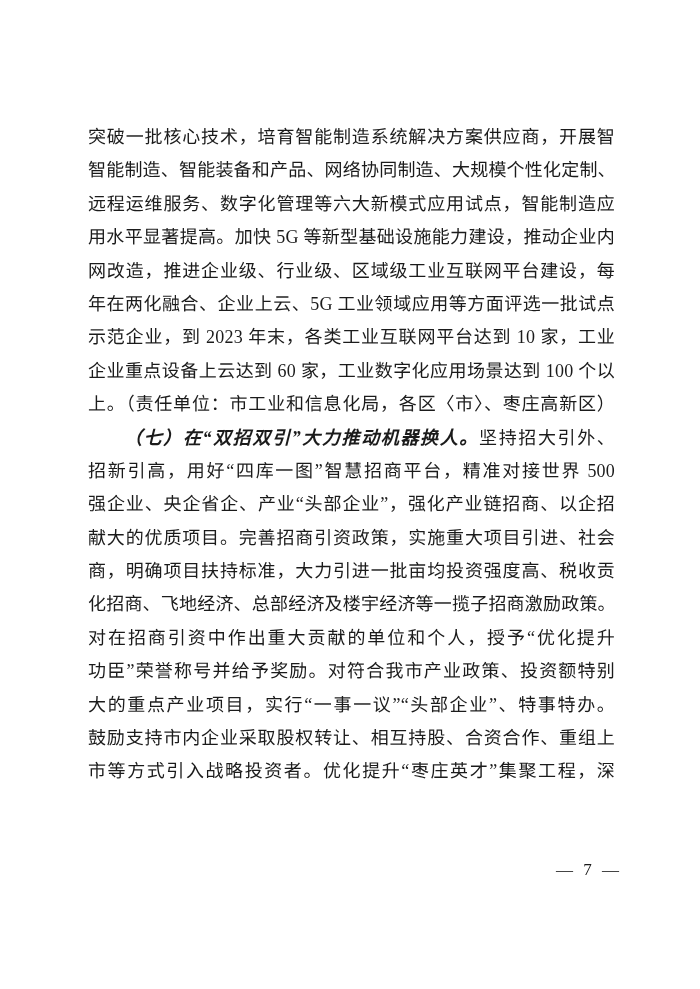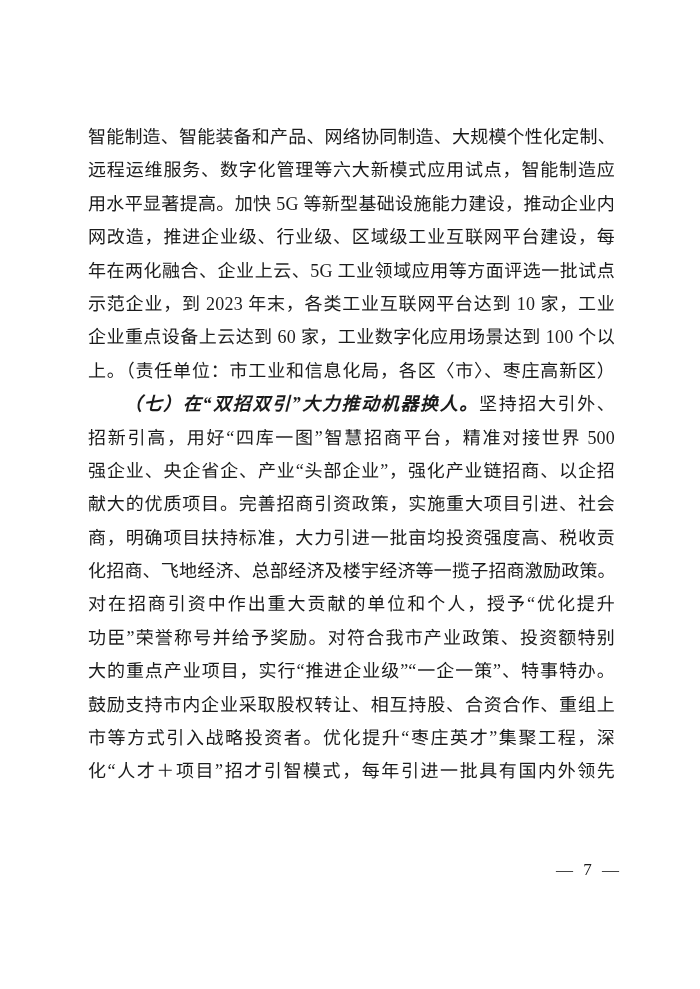--- a/index.html
+++ b/index.html
@@ -51,20 +51,21 @@
     white-space: nowrap;
   }
 </style>
 </head>
 <body>
 
 <div class="page">
 
   <div class="body-text">
 
+    <div class="line">突破一批核心技术，培育智能制造系统解决方案供应商，开展智</div>
     <div class="line">智能制造、智能装备和产品、网络协同制造、大规模个性化定制、</div>
     <div class="line">远程运维服务、数字化管理等六大新模式应用试点，智能制造应</div>
     <div class="line">用水平显著提高。加快 5G 等新型基础设施能力建设，推动企业内</div>
     <div class="line">网改造，推进企业级、行业级、区域级工业互联网平台建设，每</div>
     <div class="line">年在两化融合、企业上云、5G 工业领域应用等方面评选一批试点</div>
     <div class="line">示范企业，到 2023 年末，各类工业互联网平台达到 10 家，工业</div>
     <div class="line">企业重点设备上云达到 60 家，工业数字化应用场景达到 100 个以</div>
 
     <div class="line">
       <span>上。</span><span class="kaiti">（责任单位：市工业和信息化局，各区〈市〉、枣庄高新区）</span>
@@ -74,22 +75,21 @@
       <span class="heading">（七）在“双招双引”大力推动机器换人。</span><span>坚持招大引外、</span>
     </div>
 
     <div class="line">招新引高，用好“四库一图”智慧招商平台，精准对接世界 500</div>
     <div class="line">强企业、央企省企、产业“头部企业”，强化产业链招商、以企招</div>
     <div class="line">献大的优质项目。完善招商引资政策，实施重大项目引进、社会</div>
     <div class="line">商，明确项目扶持标准，大力引进一批亩均投资强度高、税收贡</div>
     <div class="line">化招商、飞地经济、总部经济及楼宇经济等一揽子招商激励政策。</div>
     <div class="line">对在招商引资中作出重大贡献的单位和个人，授予“优化提升</div>
     <div class="line">功臣”荣誉称号并给予奖励。对符合我市产业政策、投资额特别</div>
-    <div class="line">大的重点产业项目，实行“推进企业级”“一企一策”、特事特办。</div>
+    <div class="line">大的重点产业项目，实行“一事一议”“头部企业”、特事特办。</div>
     <div class="line">鼓励支持市内企业采取股权转让、相互持股、合资合作、重组上</div>
     <div class="line">市等方式引入战略投资者。优化提升“枣庄英才”集聚工程，深</div>
-    <div class="line">化“人才＋项目”招才引智模式，每年引进一批具有国内外领先</div>
 
   </div>
 
   <div class="page-number">— 7 —</div>
 
 </div>
 
 </body></html>

